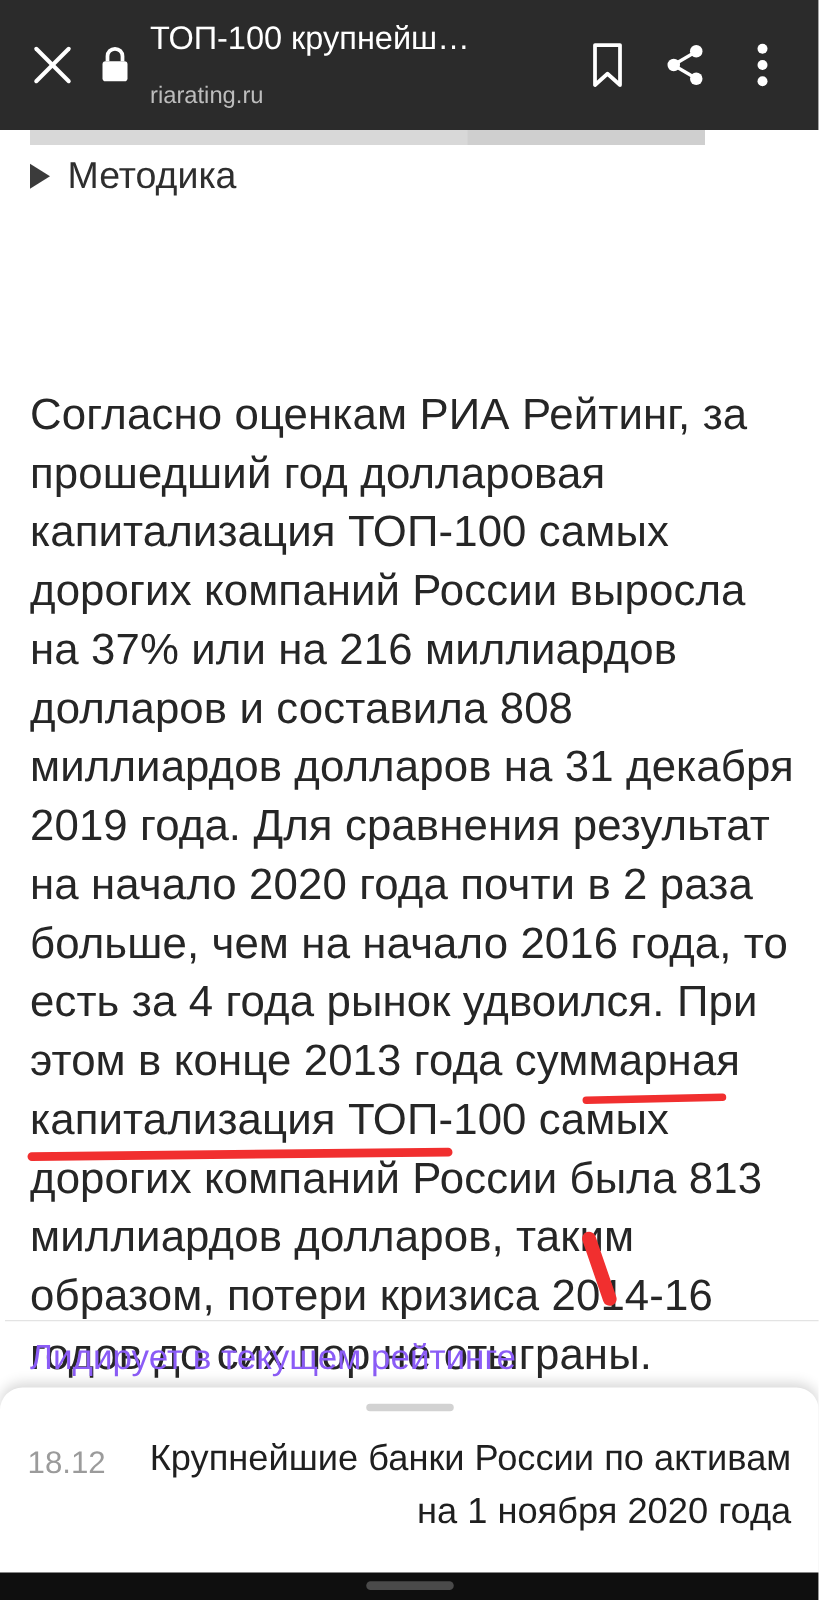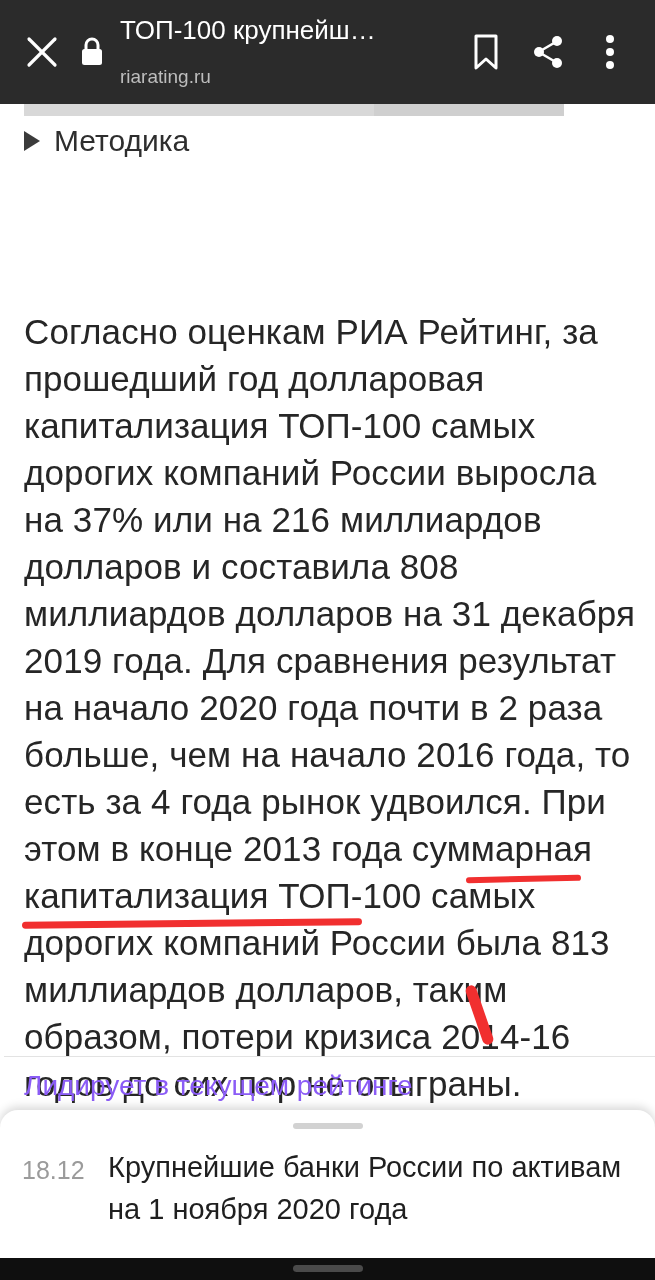--- a/index.html
+++ b/index.html
@@ -201,20 +201,21 @@
     font-size: 25px;
     color: #9b9b9b;
     line-height: 40px;
     padding-top: 4px;
   }
   .news-title {
     flex: 1 1 auto;
     font-size: 29px;
     line-height: 42px;
     color: #1f1f1f;
+    text-align: right;
   }
 
   .navbar {
     position: absolute;
     left: 0; bottom: 0;
     width: 655px;
     height: 22px;
     background: #0f0f0f;
   }
   .nav-pill {

